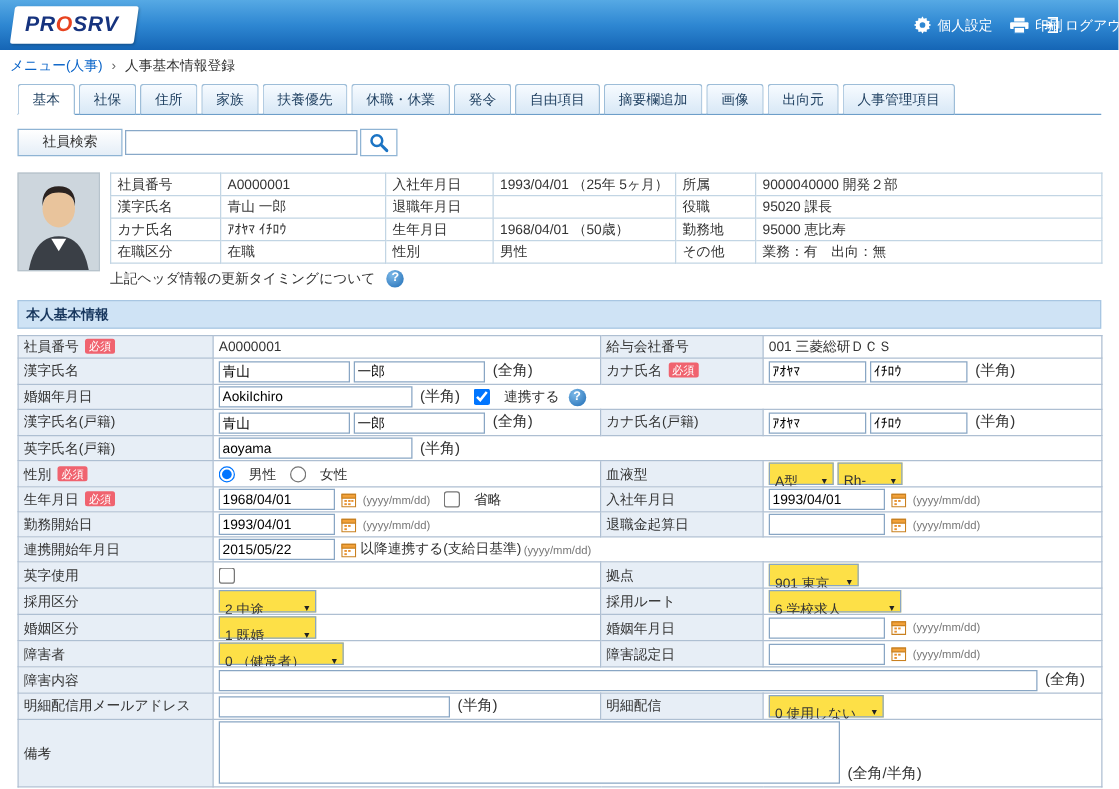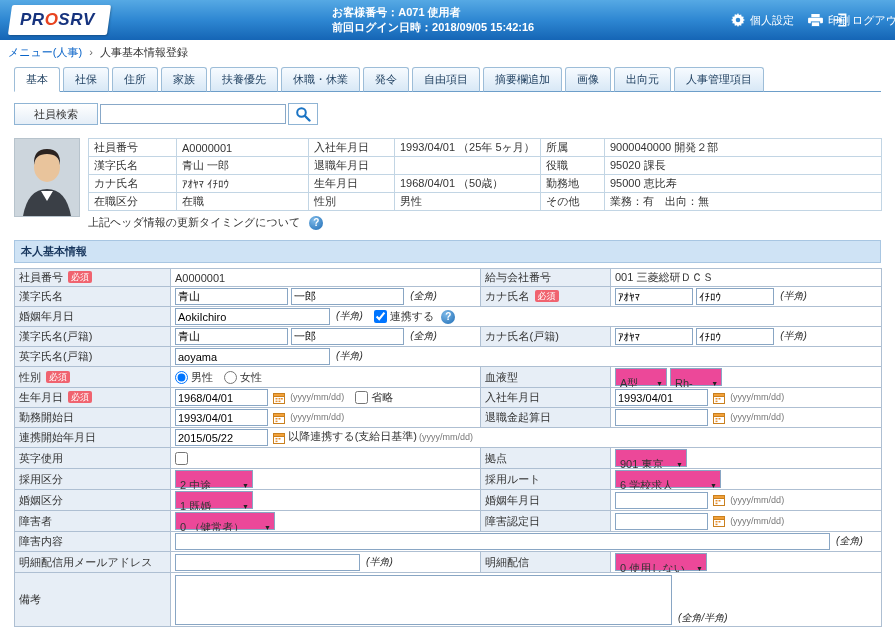--- a/index.html
+++ b/index.html
@@ -45,45 +45,41 @@
 
   
   .form { margin:5px 0 0 14px; border-collapse:collapse; table-layout:fixed; width:867px; }
   .form th,.form td { border:1px solid #aebfd2; padding:1px 4px; height:17px; font-size:11px; white-space:nowrap; overflow:hidden; }
   .form th { background:#e7eef6; font-weight:normal; text-align:left; color:#333; }
   .form td { background:#fff; }
 
   .req { display:inline-block; background:#f0636f; color:#fff; font-size:9px; line-height:12px; padding:0 3px; border-radius:2px; margin-left:5px; vertical-align:1px; }
   .inp { height:17px; border:1px solid #89a6c4; padding:0 2px; font-size:11px; font-family:inherit; vertical-align:middle; }
   .w52{width:52px}.w78{width:78px}.w88{width:72px}.w92{width:92px}.w95{width:93px}.w100{width:100px}
-  .w105{width:113px}.w130{width:106px}.w155{width:155px}.w185{width:185px}.w655{width:655px}
-  .hint { font-size:10px; color:#333; margin-left:3px;font-style:italic; }
+  .w105{width:105px}.w130{width:106px}.w155{width:155px}.w185{width:185px}.w655{width:655px}
+  .hint { font-size:12px; color:#333; margin-left:3px; }
   .ghint { font-size:9px; color:#777; margin-left:2px; }
-  .sel { display:inline-flex; align-items:center; justify-content:space-between; border:1px solid #89a6c4; background:#ec4899; height:18px; padding:12px 3px 0 4px; vertical-align:middle; cursor:pointer; gap:4px; }
+  .sel { display:inline-flex; align-items:center; justify-content:space-between; border:1px solid #89a6c4; background:#fde047; height:18px; padding:12px 3px 0 4px; vertical-align:middle; cursor:pointer; gap:4px; }
   .sel .arr { font-size:7px; color:#222; }
   .cal { display:inline-block; vertical-align:middle; margin-left:2px; cursor:pointer; line-height:0; }
   .help { display:inline-flex; width:14px; height:14px; border-radius:50%; background:radial-gradient(circle at 35% 30%,#7db9e8,#1e6cb5); color:#fff; font-weight:bold; font-size:10px; align-items:center; justify-content:center; vertical-align:middle; margin-left:4px; cursor:pointer; }
-  .cklbl,.rdlbl { display:inline-flex; align-items:center; gap:3px; margin-left:8px; vertical-align:middle; cursor:pointer; }
+  .cklbl,.rdlbl { display:inline-flex; align-items:center; gap:11px; margin-left:8px; vertical-align:middle; cursor:pointer; }
   .rdlbl:first-child { margin-left:0; }
   input[type=checkbox],input[type=radio] { margin:0; vertical-align:middle; }
   .notes-ta { width:497px; height:50px; border:1px solid #89a6c4; resize:none; overflow-y:scroll; font-family:inherit; font-size:11px; vertical-align:bottom; }
   .hint-bottom { vertical-align:bottom; }
 </style>
 </head>
 <body>
 
 <div class="page">
 
   <header class="hdr">
     <div class="logo">
       <span class="logo-in"><span class="lp">PR</span><span class="lo">O</span><span class="lp">SRV</span></span>
-    </div>
-    <div class="hdr-info">
-      <div>お客様番号：A071 使用者</div>
-      <div>前回ログイン日時：2018/09/05 15:42:16</div>
     </div>
     <div class="hdr-act act-settings">
       <svg width="14" height="14" viewBox="0 0 16 16">
           <path fill="#fff" d="M8 0l1.2 2.2 2.5-.6.3 2.5 2.5.3-.6 2.5L16 8l-2.1 1.2.6 2.5-2.5.3-.3 2.5-2.5-.6L8 16l-1.2-2.1-2.5.6-.3-2.5-2.5-.3.6-2.5L0 8l2.1-1.2-.6-2.5 2.5-.3.3-2.5 2.5.6z"></path>
           <circle cx="8" cy="8" r="2.6" fill="#2e87d2"></circle>
         </svg>
       <span>個人設定</span>
     </div>
     <div class="hdr-act act-print">
       <svg width="15" height="13" viewBox="0 0 16 14">

